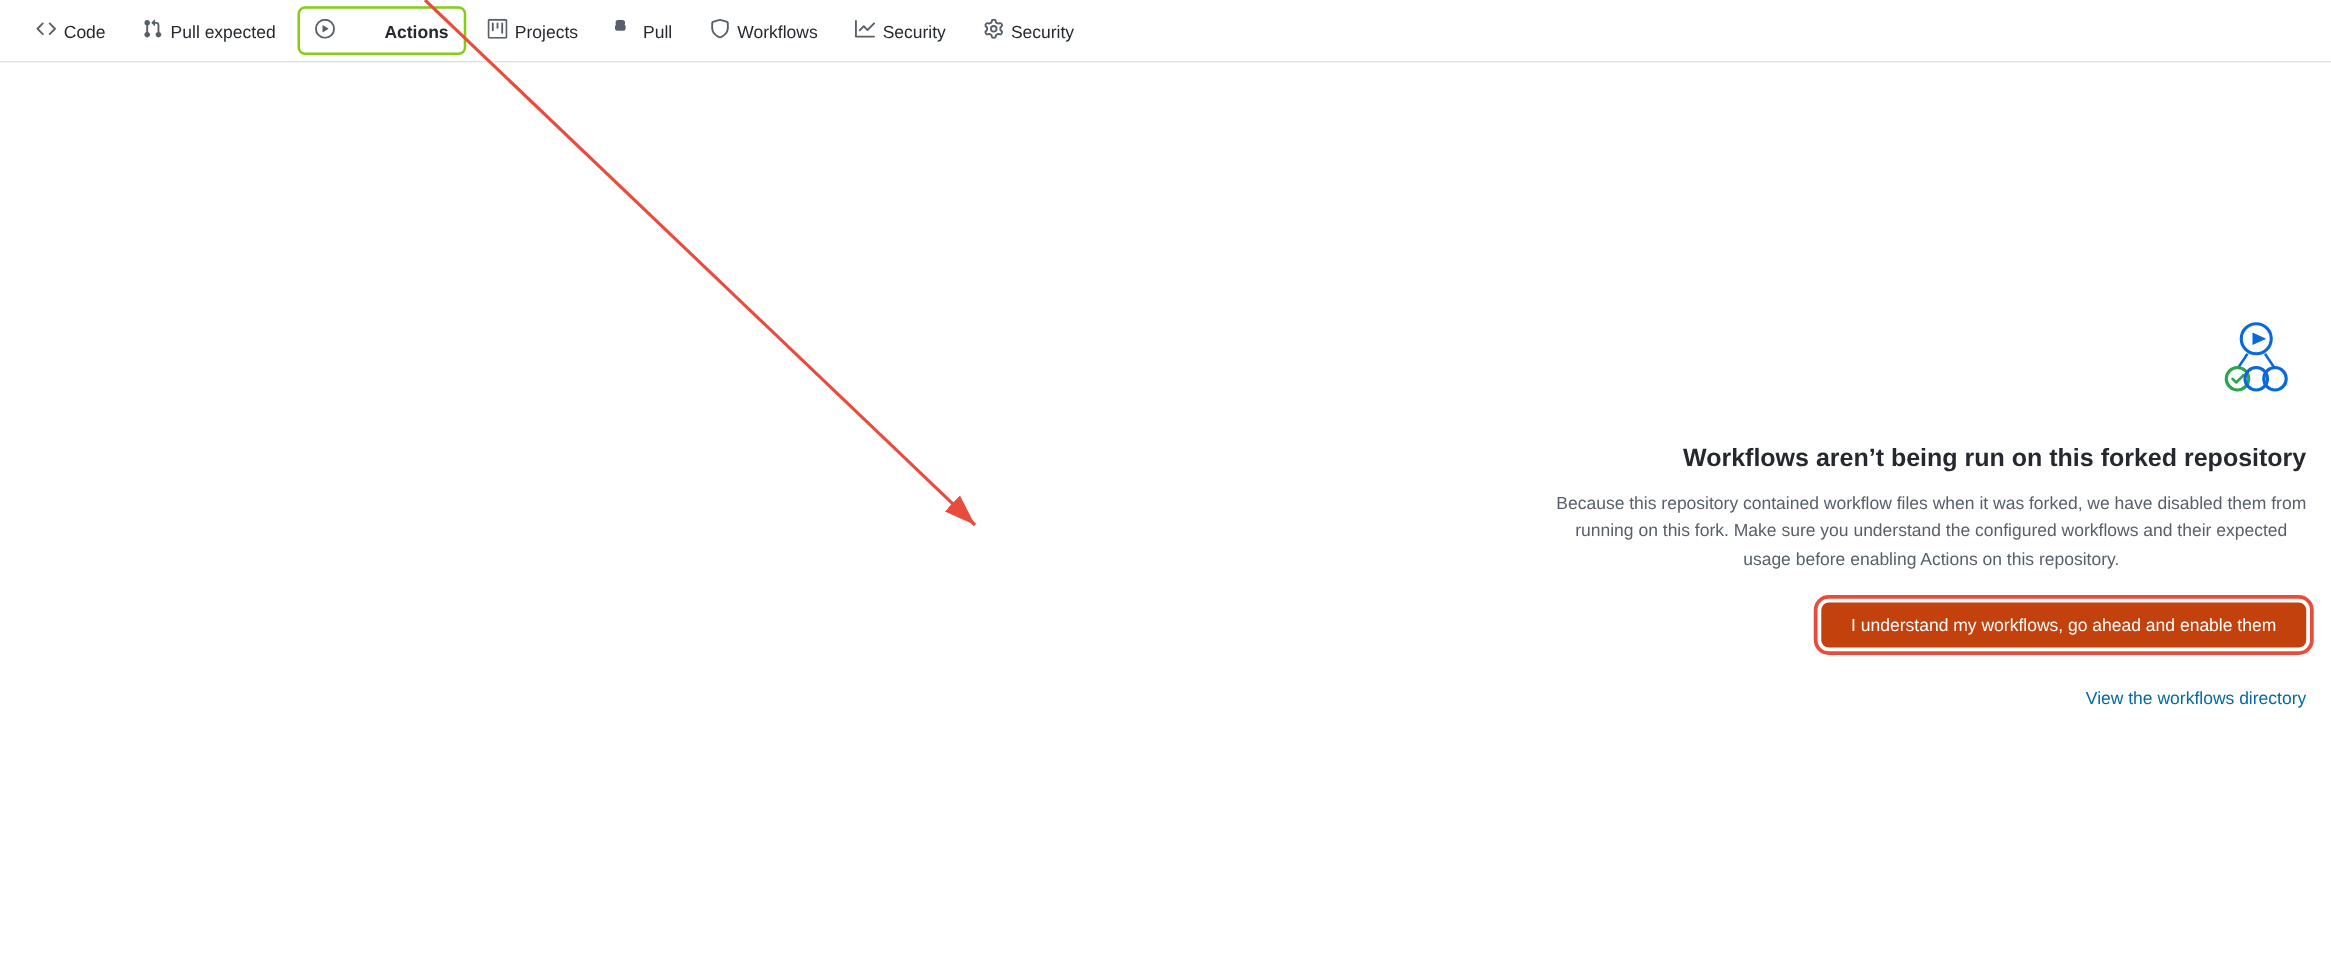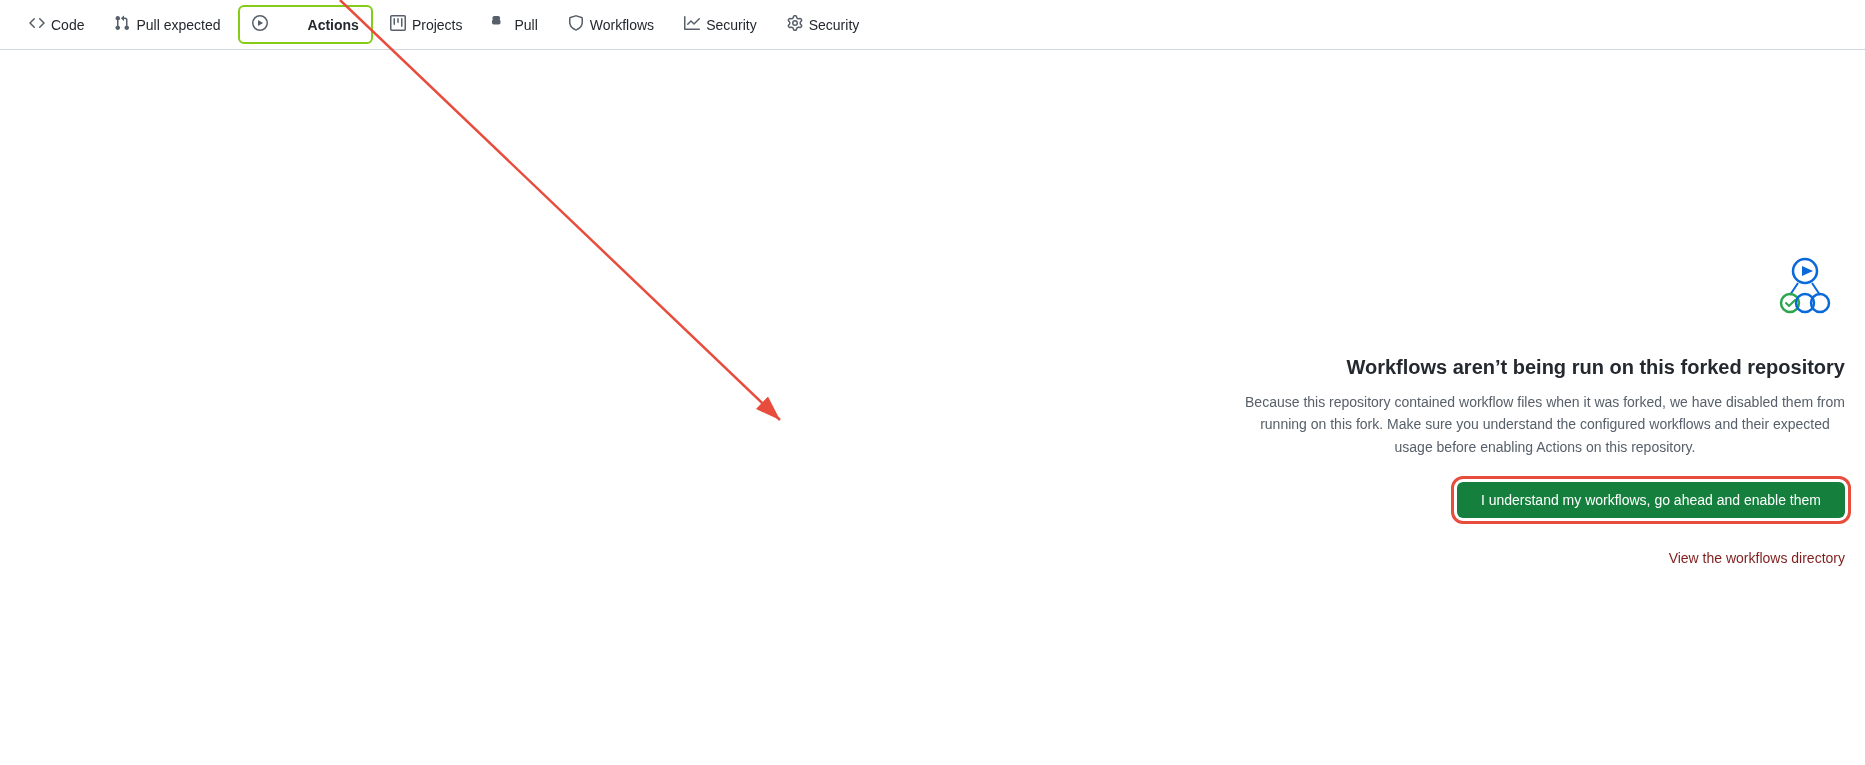--- a/index.html
+++ b/index.html
@@ -61,34 +61,34 @@
     }
     .workflow-description {
       font-size: 14px;
       color: #57606a;
       text-align: center;
       max-width: 600px;
       line-height: 1.6;
       margin-bottom: 24px;
     }
     .enable-button {
-      background: #15803d;
+      background: #c2410c;
       color: #ffffff;
       border: none;
       border-radius: 6px;
       padding: 10px 24px;
       font-size: 14px;
       font-weight: 500;
       cursor: pointer;
       margin-bottom: 32px;
       outline: 3px solid #e74c3c;
       outline-offset: 3px;
     }
     .workflow-link {
-      color: #7f1d1d;
+      color: #0369a1;
       text-decoration: none;
       font-size: 14px;
     }
     
     .workflow-svg {
       width: 80px;
       height: 80px;
     }
   </style>
 </head>

